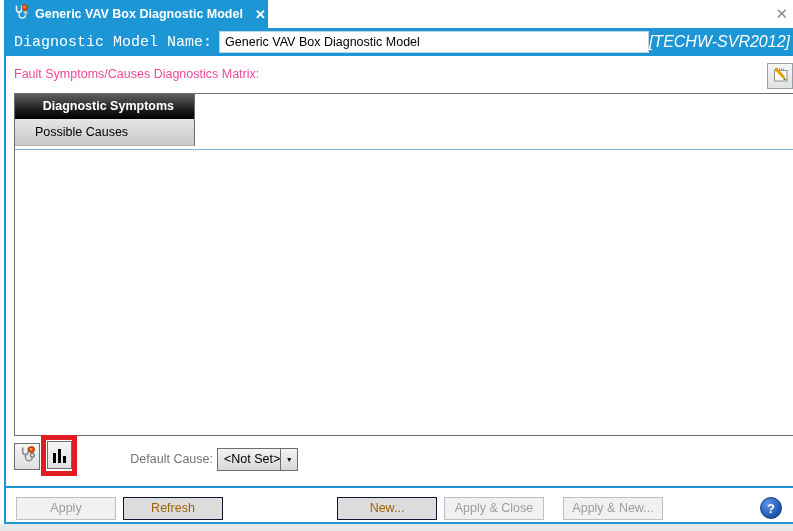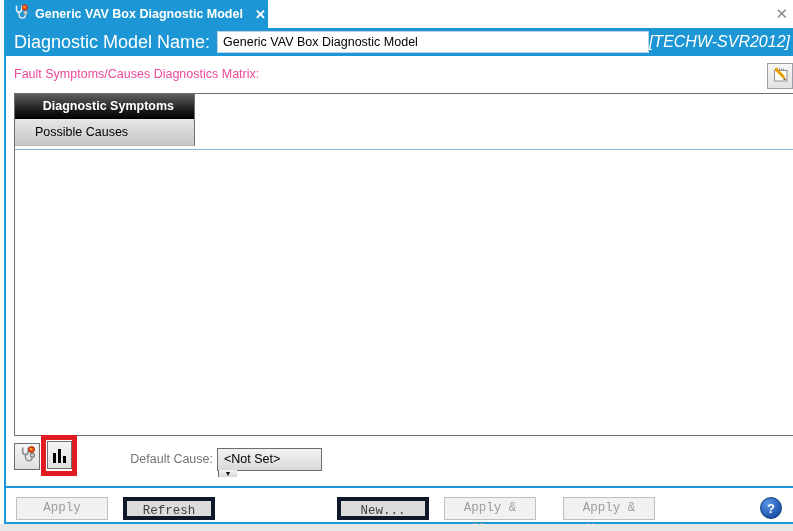--- a/index.html
+++ b/index.html
@@ -15,21 +15,21 @@
   
   .tab { position: absolute; left: 0; top: 0; width: 262px; height: 28px; background: #1C96D4;
          display: flex; align-items: center; padding-left: 7px; gap: 6px; }
   .tab-title { color: #fff; font-weight: bold; font-size: 12.5px; white-space: nowrap; }
   .tab-close { color: #fff; font-size: 13px; font-weight: bold; margin-left: 6px; cursor: default; line-height: 1; }
   .win-close { position: absolute; right: 7px; top: 6px; color: #8a8a8a; font-size: 15px; line-height: 1; }
 
   
   .header-bar { position: absolute; left: 0; top: 28px; right: 0; height: 28px; background: #1C96D4;
                 display: flex; align-items: center; padding: 0 5px 0 8px; }
-  .header-label { color: #fff; font-size: 18px; white-space: nowrap; }
+  .header-label { color: #fff; font-size: 15px; white-space: nowrap; font-family: Liberation Mono, monospace; }
   .name-input { margin-left: 7px; width: 522px; height: 22px; border: 1px solid #bcd4e2;
                 font-family: "Liberation Sans", sans-serif; font-size: 12.5px; padding: 0 5px; color: #000; background: #fff; }
   .server-badge { margin-left: auto; color: #fff; font-size: 16px; white-space: nowrap; font-style: italic; }
 
   
   .matrix-label { position: absolute; left: 8px; top: 67px; font-size: 12.5px; color: #ec4899; }
   .edit-btn { position: absolute; left: 761px; top: 63px; width: 26px; height: 26px;
               background: linear-gradient(#f6f6f6, #e2e2e2); border: 1px solid #9aa0a6;
               display: flex; align-items: center; justify-content: center; }
 
@@ -49,33 +49,33 @@
               border: 1px solid #6e6e6e; display: flex; align-items: center; justify-content: center; }
   .steth-btn { left: 8px; top: 443px; }
   .chart-btn { left: 41px; top: 441px; width: 25px; height: 28px; }
   .annotation-box { position: absolute; left: 35px; top: 435px; width: 36px; height: 41px;
                     border: 5px solid #E11B22; z-index: 10; pointer-events: none; }
   .bars { display: flex; align-items: flex-end; gap: 2px; height: 15px; }
   .bars i { display: block; width: 3px; background: #000; }
 
   .default-cause-label { position: absolute; left: 100px; top: 452px; width: 107px;
                          text-align: right; font-size: 12.5px; color: #737373; }
-  .combo { position: absolute; left: 211px; top: 448px; width: 105px; height: 23px;
+  .combo { position: absolute; left: 211px; top: 448px; width: 81px; height: 23px;
            border: 1px solid #6e6e6e; background: linear-gradient(#f2f2f2, #d9d9d9);
-           display: flex; align-items: stretch; flex-direction: column; }
+           display: flex; align-items: stretch; }
   .combo-value { flex: 1; font-size: 12.5px; line-height: 21px; padding-left: 6px; color: #000; white-space: nowrap; }
   .combo-arrow { width: 19px; border-left: 1px solid #6e6e6e; background: linear-gradient(#f2f2f2, #d9d9d9);
                  display: flex; align-items: center; justify-content: center; font-size: 7px; color: #111; }
 
   .separator { position: absolute; left: 0; right: 0; top: 486px; height: 2px; background: #1C96D4; }
 
   
-  .btn { position: absolute; top: 497px; width: 92px; height: 23px; font-family: Liberation Mono, monospace;
+  .btn { position: absolute; top: 497px; width: 100px; height: 23px; font-family: Liberation Sans, sans-serif;
          font-size: 12.5px; text-align: center; line-height: 21px; }
-  .btn.enabled { background: #dcdcdc; border: 4px solid #0f172a; color: #404040; }
+  .btn.enabled { background: #dcdcdc; border: 1px solid #0f172a; color: #a16207; }
   .btn.disabled { background: #f1f1f1; border: 1px solid #bcc0c4; color: #9d9d9d; }
   .btn-apply { left: 10px; } .btn-refresh { left: 117px; } .btn-close { left: 224px; }
   .btn-new { left: 331px; } .btn-applyclose { left: 438px; } .btn-applynew { left: 545px; margin-left: 12px; }
 
   .help-btn { position: absolute; left: 754px; top: 497px; width: 22px; height: 22px; border-radius: 50%;
               background: radial-gradient(circle at 35% 30%, #5b96e8, #1e55ab 70%, #143f84);
               border: 1px solid #12427e; color: #fff; font-weight: bold; font-size: 13px;
               display: flex; align-items: center; justify-content: center; }
 </style>
 </head>

